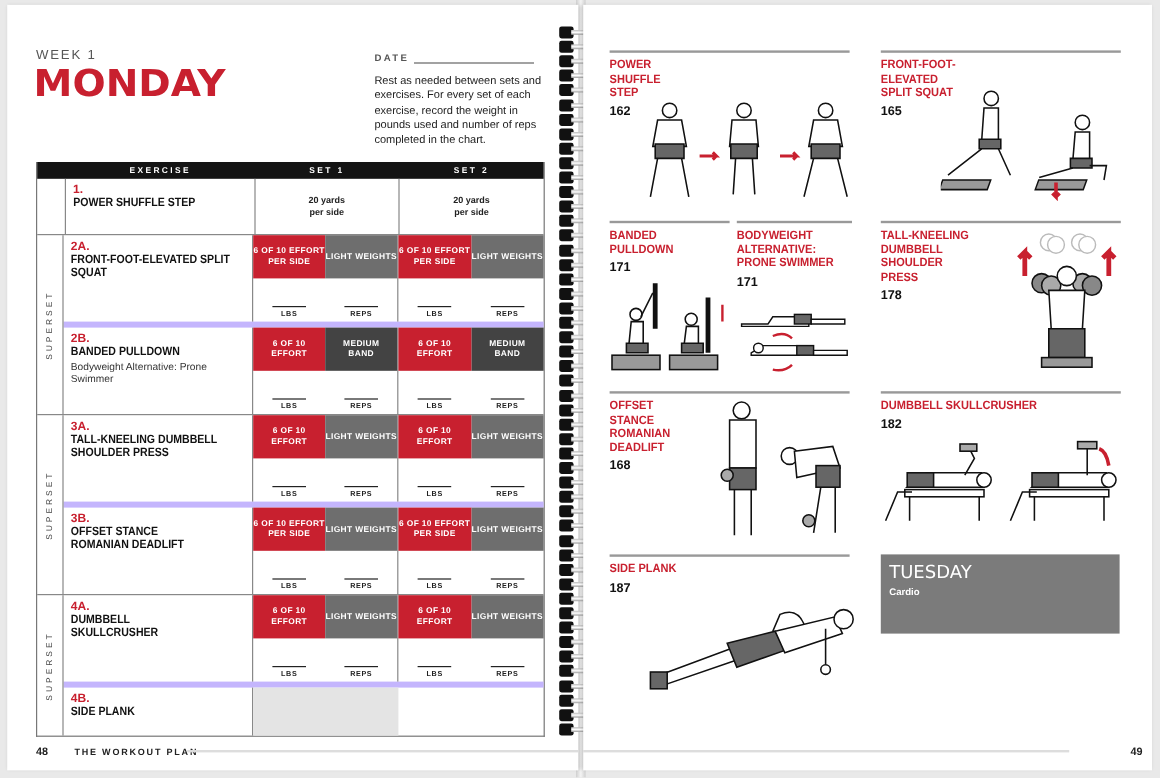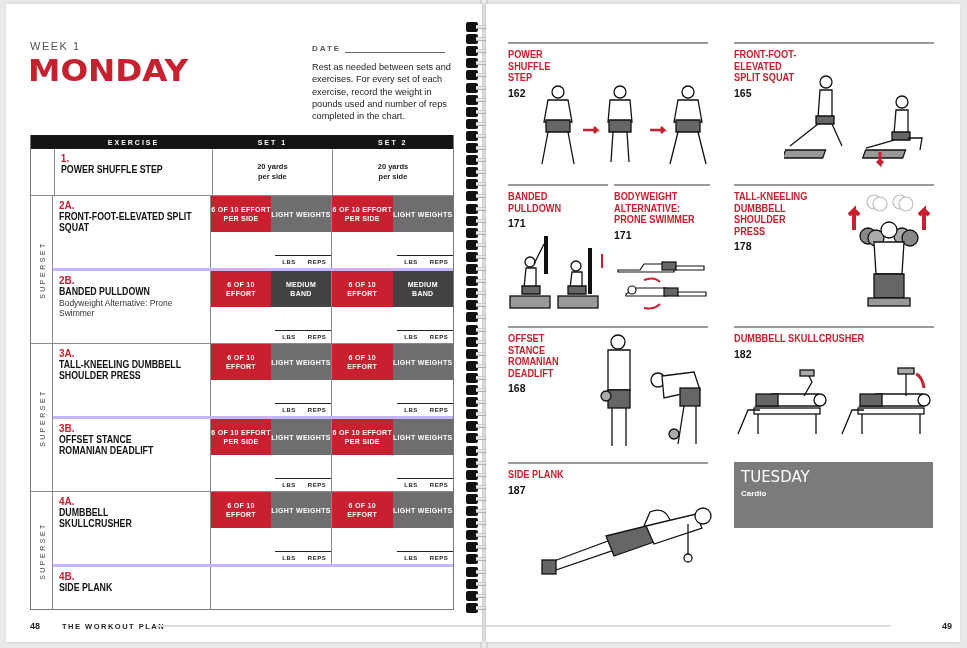--- a/index.html
+++ b/index.html
@@ -18,32 +18,32 @@
   .date-label { font-size: 8px; font-weight: bold; color: #555; letter-spacing: 2px; }
   .date-line { width: 100px; border-bottom: 1px solid #666; margin-left: 4px; height: 6px; }
   .instructions { position: absolute; left: 306px; top: 57px; width: 150px; font-size: 9.2px; line-height: 12.3px; color: #222; }
 
   
   .table { position: absolute; left: 24px; top: 131px; width: 424px; border: 1px solid #777; border-top: none; }
   .thead { display: flex; background: #141414; color: #fff; height: 14px; font-size: 7px; font-weight: bold; letter-spacing: 2px; align-items: center; }
   .th-ss { width: 24px; }
   .th-ex { width: 158px; text-align: center; }
   .th-set { width: 121px; text-align: center; }
-  .row { display: flex; border-top: 3px solid #c4b5fd; }
+  .row { display: flex; border-top: 5px solid #c4b5fd; }
   .ss-cell { width: 24px; border-right: 1px solid #888; position: relative; }
   .ss-label { position: absolute; left: 50%; top: 50%; transform: translate(-50%,-50%) rotate(-90deg); font-size: 7px; letter-spacing: 2.5px; color: #444; white-space: nowrap; }
   .ss-group { display: flex; border-top: 1px solid #888; }
   .ss-group .ss-cell { border-right: 1px solid #888; }
   .ss-rows { flex: 1; }
   .ss-rows .row:first-child { border-top: none; }
   .ex-cell { width: 158px; border-right: 1px solid #888; padding: 4px 6px; }
   .ex-num { font-size: 10px; font-weight: bold; color: #c8202f; font-family: "Liberation Sans Narrow", "Liberation Sans", sans-serif; }
   .ex-name { font-size: 10px; font-weight: bold; color: #111; line-height: 11px; transform: scaleX(0.88); transform-origin: left; width: 165px; }
   .ex-alt { font-size: 8.5px; color: #333; line-height: 10px; margin-top: 1px; }
-  .set-cell { width: 121px; border-right: 1px solid #888; display: flex; flex-direction: column; align-items: flex-end; }
+  .set-cell { width: 121px; border-right: 1px solid #888; display: flex; flex-direction: column; }
   .set-cell:last-child { border-right: none; }
   .set-text { flex: 1; display: flex; align-items: center; justify-content: center; text-align: center; font-size: 7.5px; font-weight: bold; color: #222; line-height: 10px; }
   .set-text.blank { background: #e4e4e4; }
   .bars { display: flex; height: 36px; }
   .bar { width: 50%; display: flex; align-items: center; justify-content: center; text-align: center; color: #fff; font-size: 7px; font-weight: bold; line-height: 9px; letter-spacing: 0.3px; }
   .bar.red { background: #c8202f; }
   .bar.gray { background: #6e6e6e; }
   .bar.dark { background: #434343; }
   .logs { display: flex; height: 36px; }
   .log { width: 50%; display: flex; flex-direction: column; align-items: center; justify-content: flex-end; padding-bottom: 3px; }

